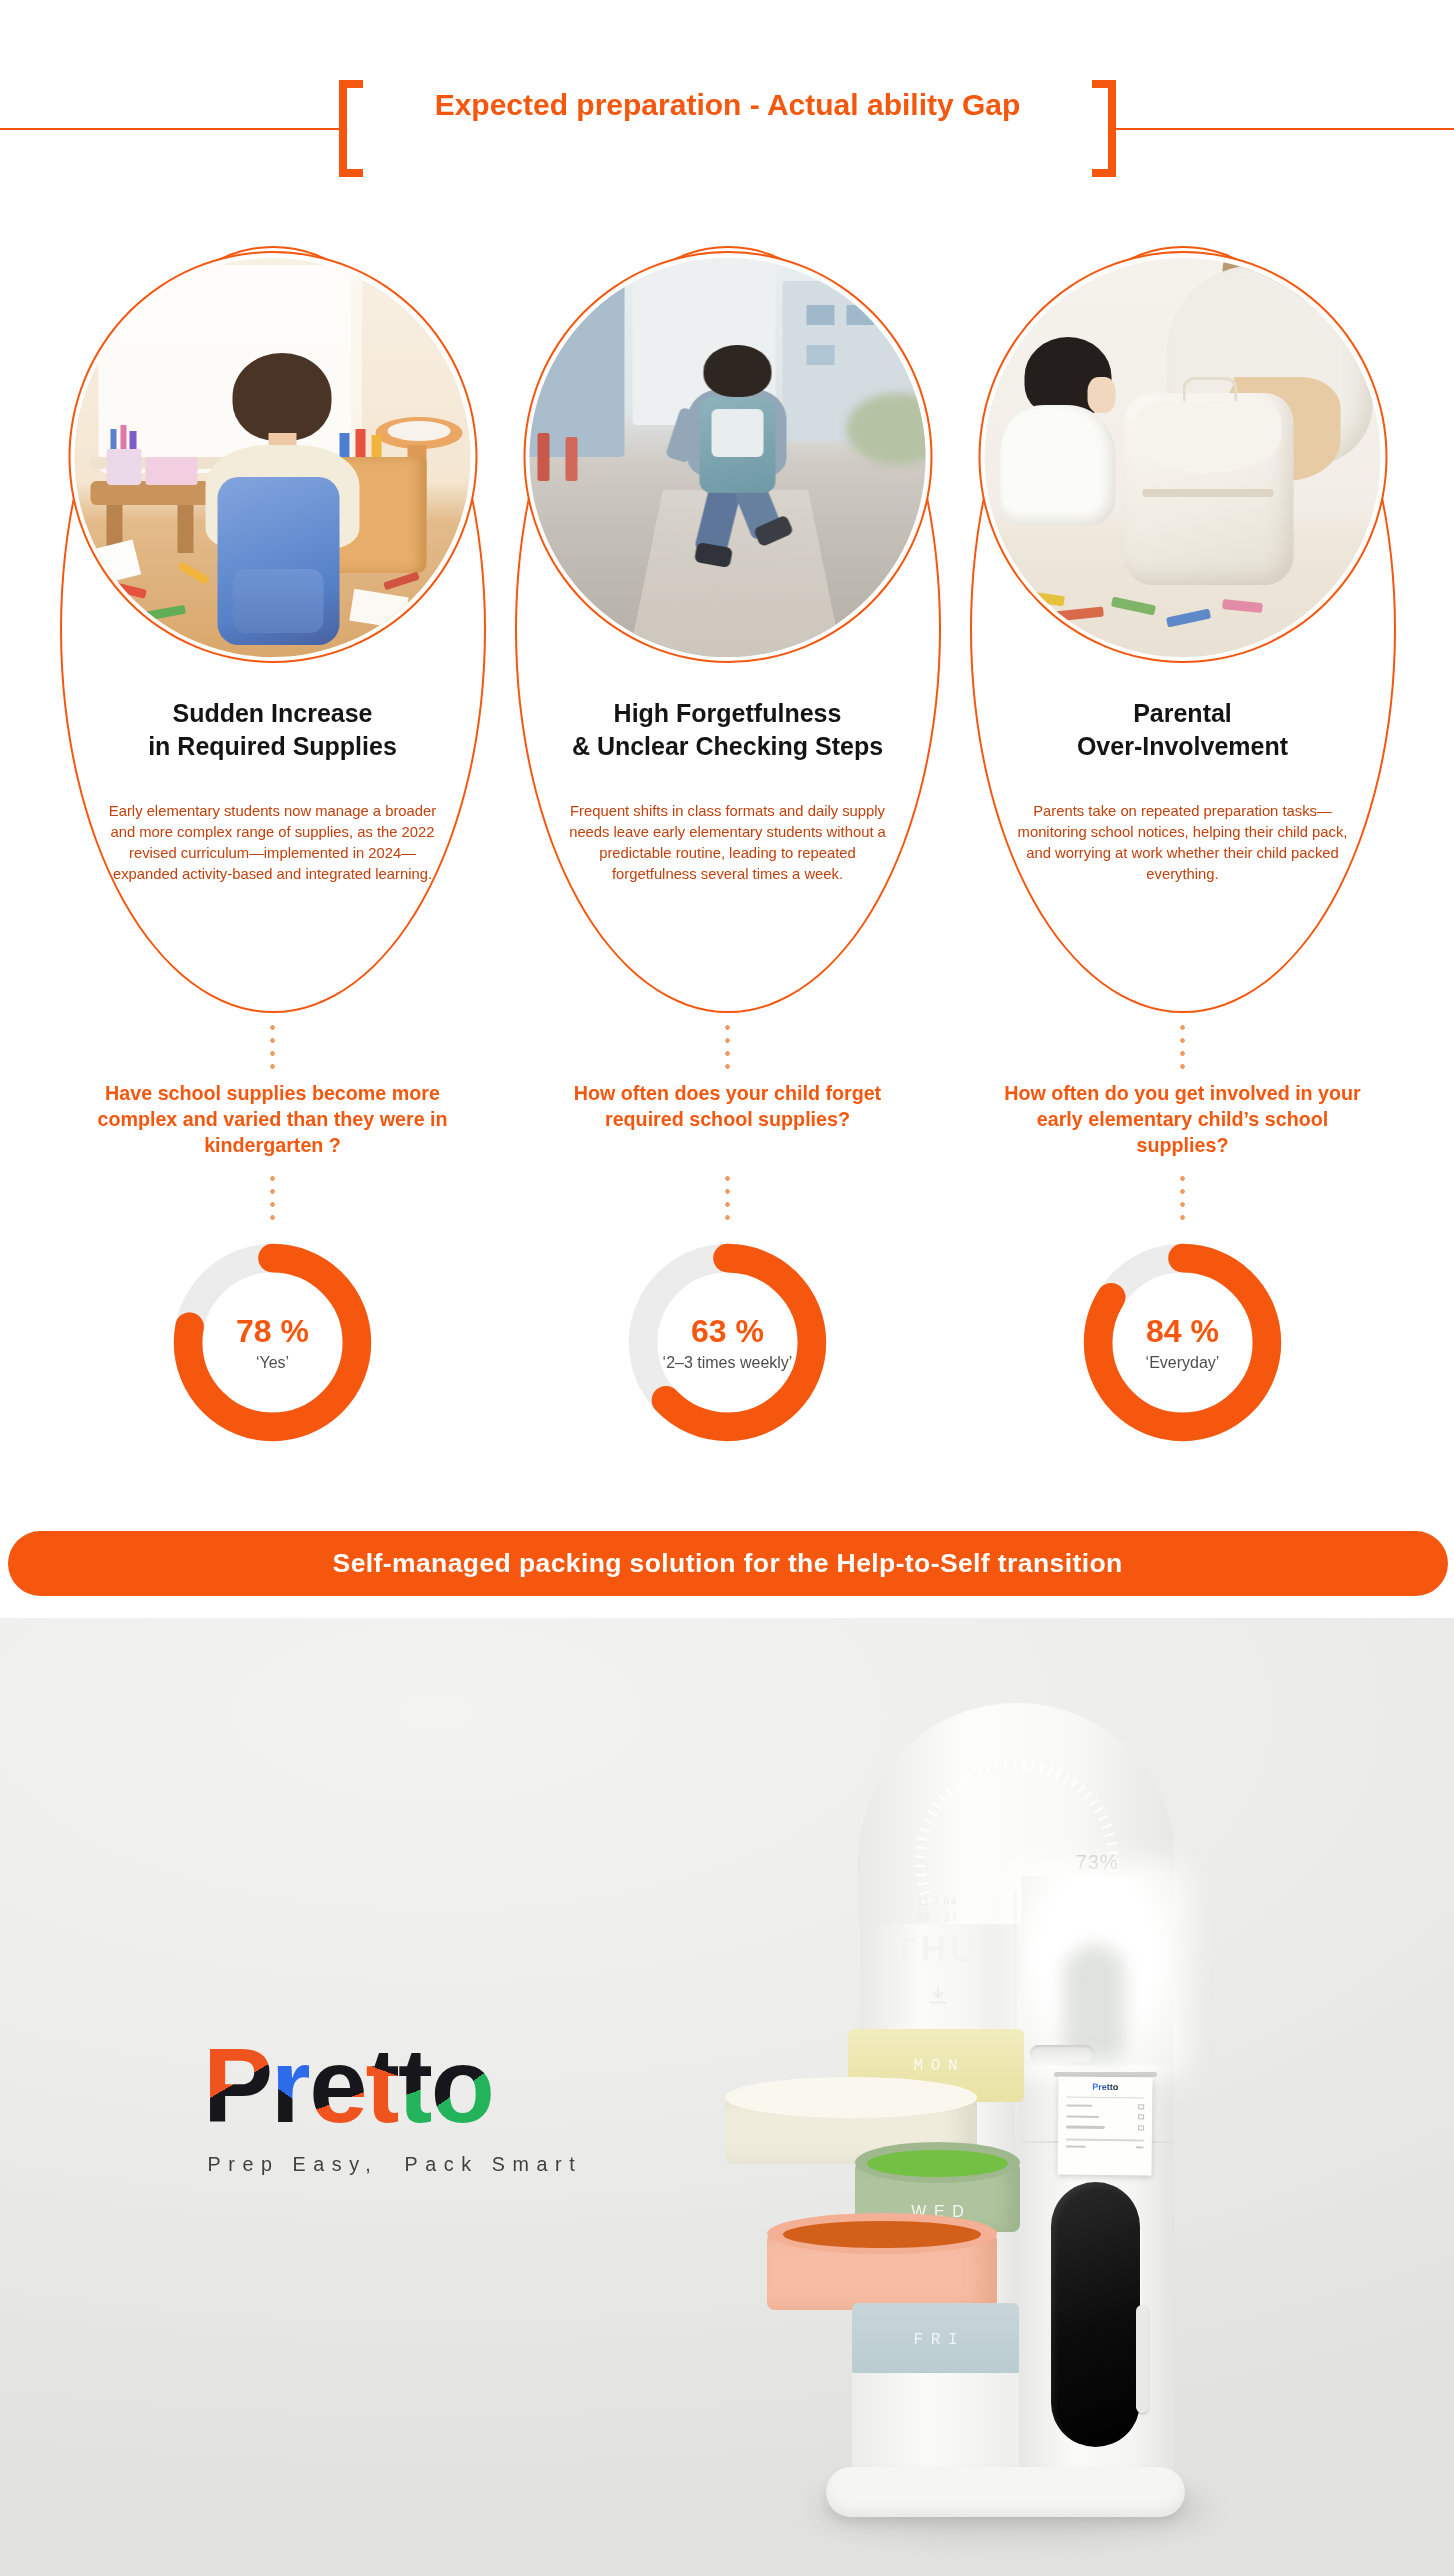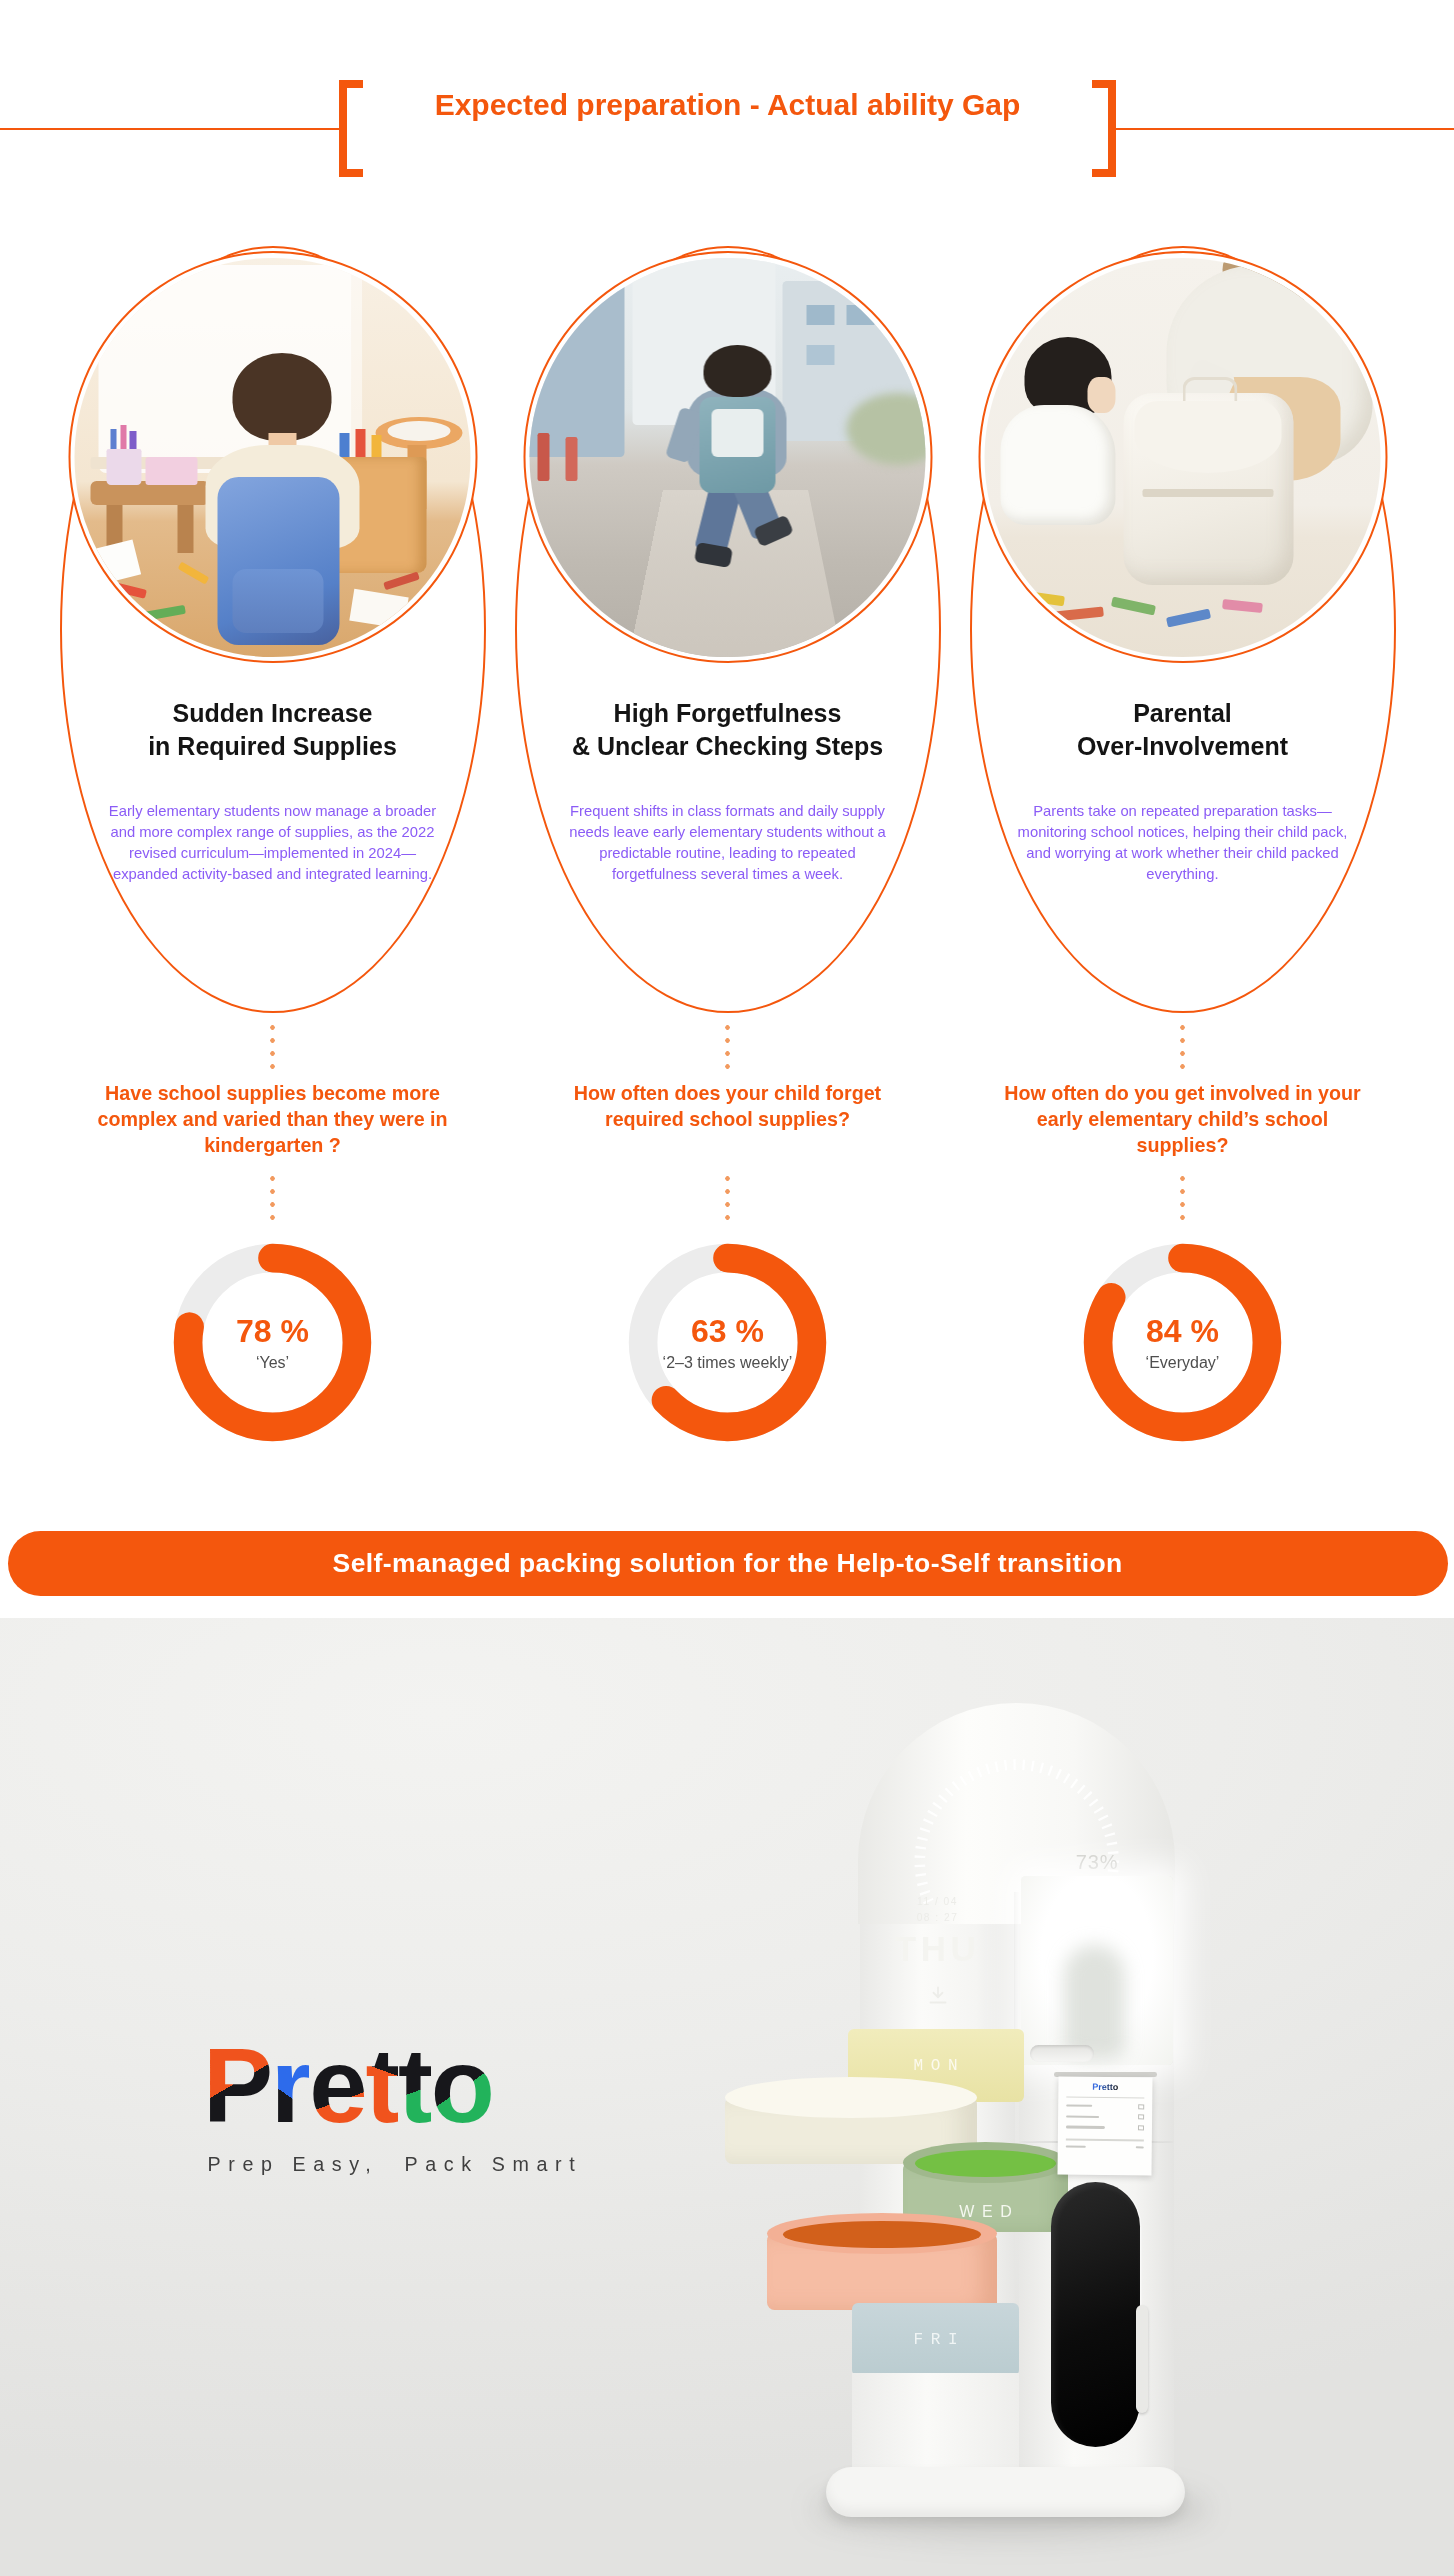--- a/index.html
+++ b/index.html
@@ -26,21 +26,21 @@
   .col { width:455px; display:flex; flex-direction:column; align-items:center; }
   .capsule { position:relative; width:426px; height:767px; background:#fff;
     border:2.3px solid #F4570D; border-radius:50%; }
   .photo-frame { position:absolute; top:3px; left:50%; transform:translateX(-50%);
     width:409px; height:412px; border:2.3px solid #F4570D; border-radius:50%;
     padding:4.5px; background:#fff; }
   .photo { position:relative; width:100%; height:100%; border-radius:50%; overflow:hidden; }
   .cap-heading { position:absolute; top:449px; left:0; width:100%; text-align:center;
     font-size:25px; font-weight:bold; color:#141414; line-height:1.3; }
   .cap-body { position:absolute; top:553px; left:50%; transform:translateX(-50%);
-    width:345px; text-align:center; font-size:14.8px; color:#8b5cf6; line-height:1.42; }
+    width:345px; text-align:center; font-size:14.8px; color:#c2410c; line-height:1.42; }
 
   .dots { width:5.3px;
     background-image:radial-gradient(circle, #F29A5F 2.1px, rgba(0,0,0,0) 2.6px);
     background-size:5.3px 13px; background-position:center top; background-repeat:repeat-y; }
   .dots.d1 { height:53px; margin-top:7.6px; }
   .dots.d2 { height:48px; margin-top:1.5px; }
   .question { margin-top:6px; width:379px; min-height:91px; text-align:center;
     color:#F4570D; font-size:19.7px; font-weight:bold; line-height:1.32; }
 
   .donut-wrap { position:relative; width:211px; height:211px; margin-top:16.7px; }
@@ -192,21 +192,21 @@
     background:linear-gradient(180deg,#F1ECBC 0%,#E8E2A4 100%); }
   .ring-out { border-radius:7.6px; }
   .ring-out .top { position:absolute; left:0; top:-19.7px; width:100%; height:41px; border-radius:50%; }
   .ring-out .inner { position:absolute; left:7%; top:-12px; width:86%; height:27px; border-radius:50%; }
   .ring-cream { left:-112px; top:394px; width:252px; height:67px; background:#EFECDC;
     box-shadow:inset -16.7px 0 19.7px rgba(150,145,120,.18); }
   .ring-cream .top { background:#FAF8EE; }
   .ring-wed { left:18px; top:459px; width:165px; height:70px; background:#AFC49E;
     color:#F5F8F0; display:flex; align-items:flex-end; justify-content:center;
     font-size:16px; letter-spacing:7.6px; text-indent:7.6px; padding-bottom:10.6px;
-    box-shadow:inset -12px 0 16.7px rgba(90,120,70,.2);margin-left:48px; }
+    box-shadow:inset -12px 0 16.7px rgba(90,120,70,.2); }
   .ring-wed .top { background:#A0B88D; }
   .ring-wed .inner { background:#74C044; }
   .ring-peach { left:-70px; top:530px; width:230px; height:77px; background:#F6BDA4;
     box-shadow:inset -15px 0 19.7px rgba(190,110,70,.25); }
   .ring-peach .top { background:#F3B095; }
   .ring-peach .inner { background:#D2601B; }
   .ring-fri { left:15px; top:600px; width:167px; height:73px; color:#F0F5F5;
     background:linear-gradient(180deg,#C8D6DA 0%,#BACCD0 100%); }
   .base-cyl { left:15px; top:670px; width:167px; height:106px;
     background:linear-gradient(90deg,#ECECEA 0%,#FAFAF8 45%,#EEEEEC 100%); }

